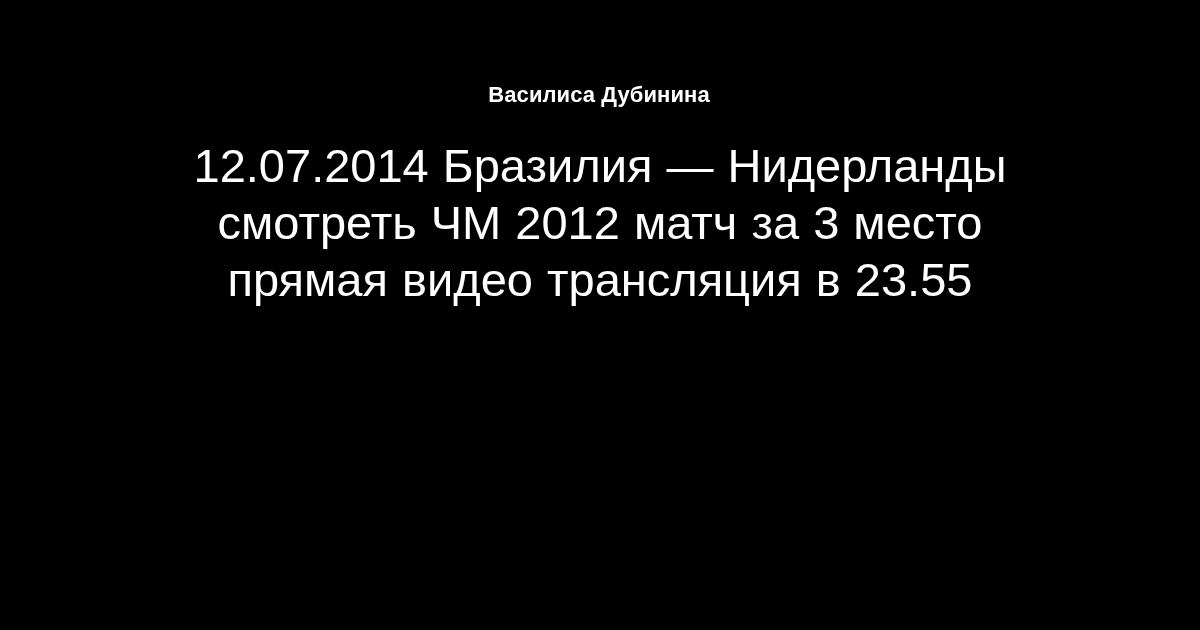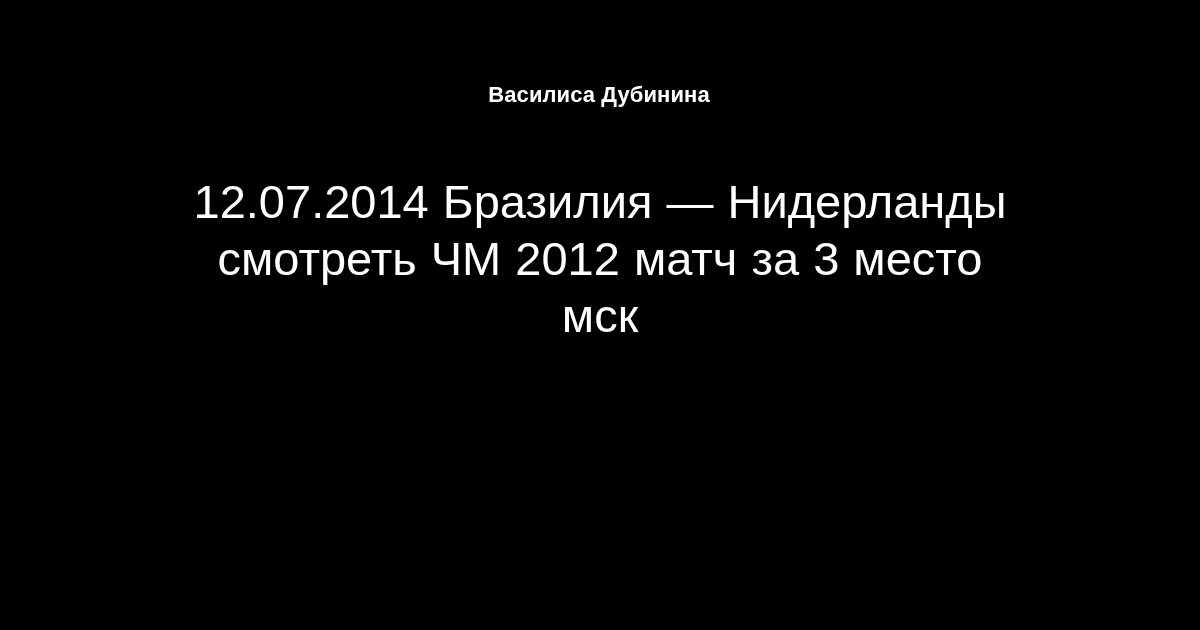--- a/index.html
+++ b/index.html
@@ -35,21 +35,21 @@
     font-weight: 700;
     color: #ffffff;
     letter-spacing: 0.1px;
     white-space: nowrap;
     text-align: center;
     
     transform: translateX(-1px);
   }
 
   .headline-block {
-    margin-top: 62px;
+    margin-top: 26px;
     width: 980px;
     text-align: center;
   }
 
   .headline {
     margin: 0;
     font-size: 47px;
     font-weight: 400;
     line-height: 57px;
     color: #ffffff;
@@ -66,17 +66,17 @@
 <body>
 
 <div class="card">
 
   <div class="byline">Василиса Дубинина</div>
 
   <div class="headline-block">
     <h1 class="headline">
       <span class="line">12.07.2014 Бразилия — Нидерланды</span>
       <span class="line">смотреть ЧМ 2012 матч за 3 место</span>
-      <span class="line">мск</span>
+      <span class="line">прямая видео трансляция в 23.55</span>
     </h1>
   </div>
 
 </div>
 
 </body></html>

